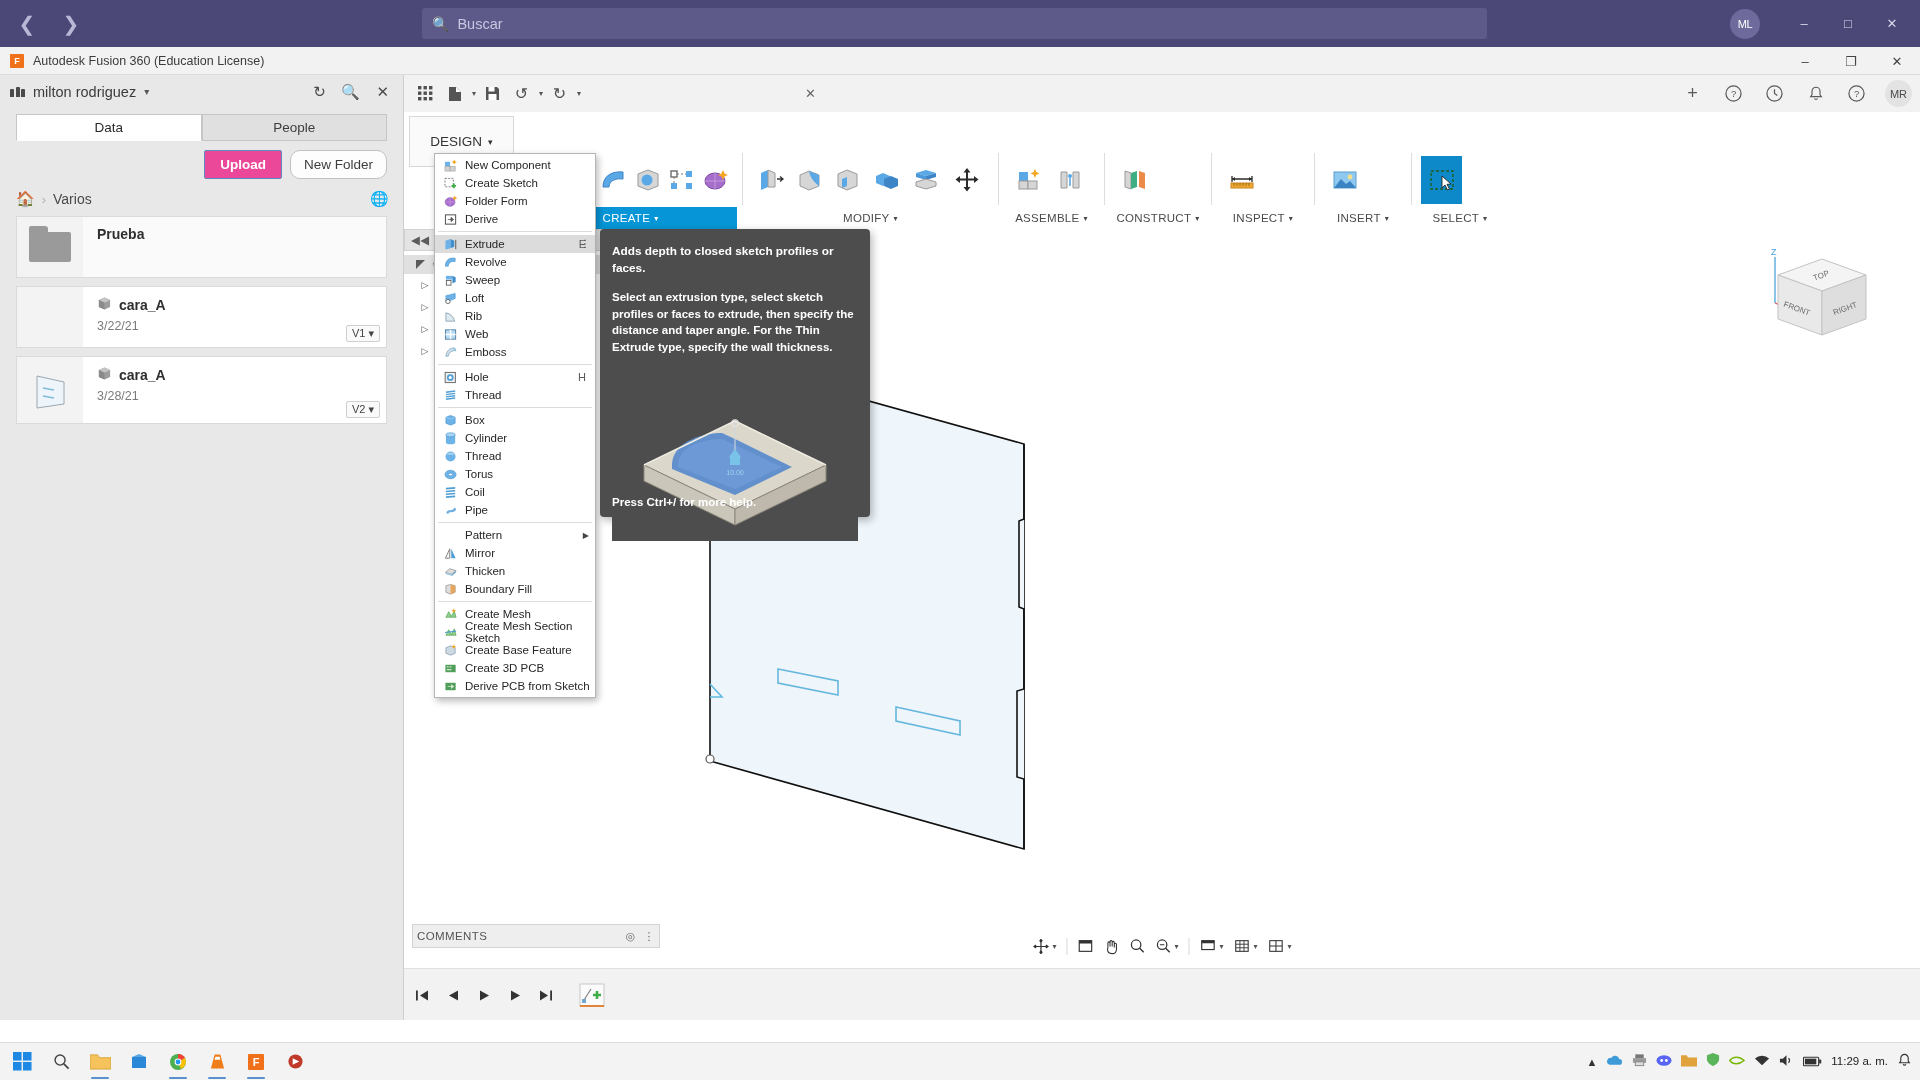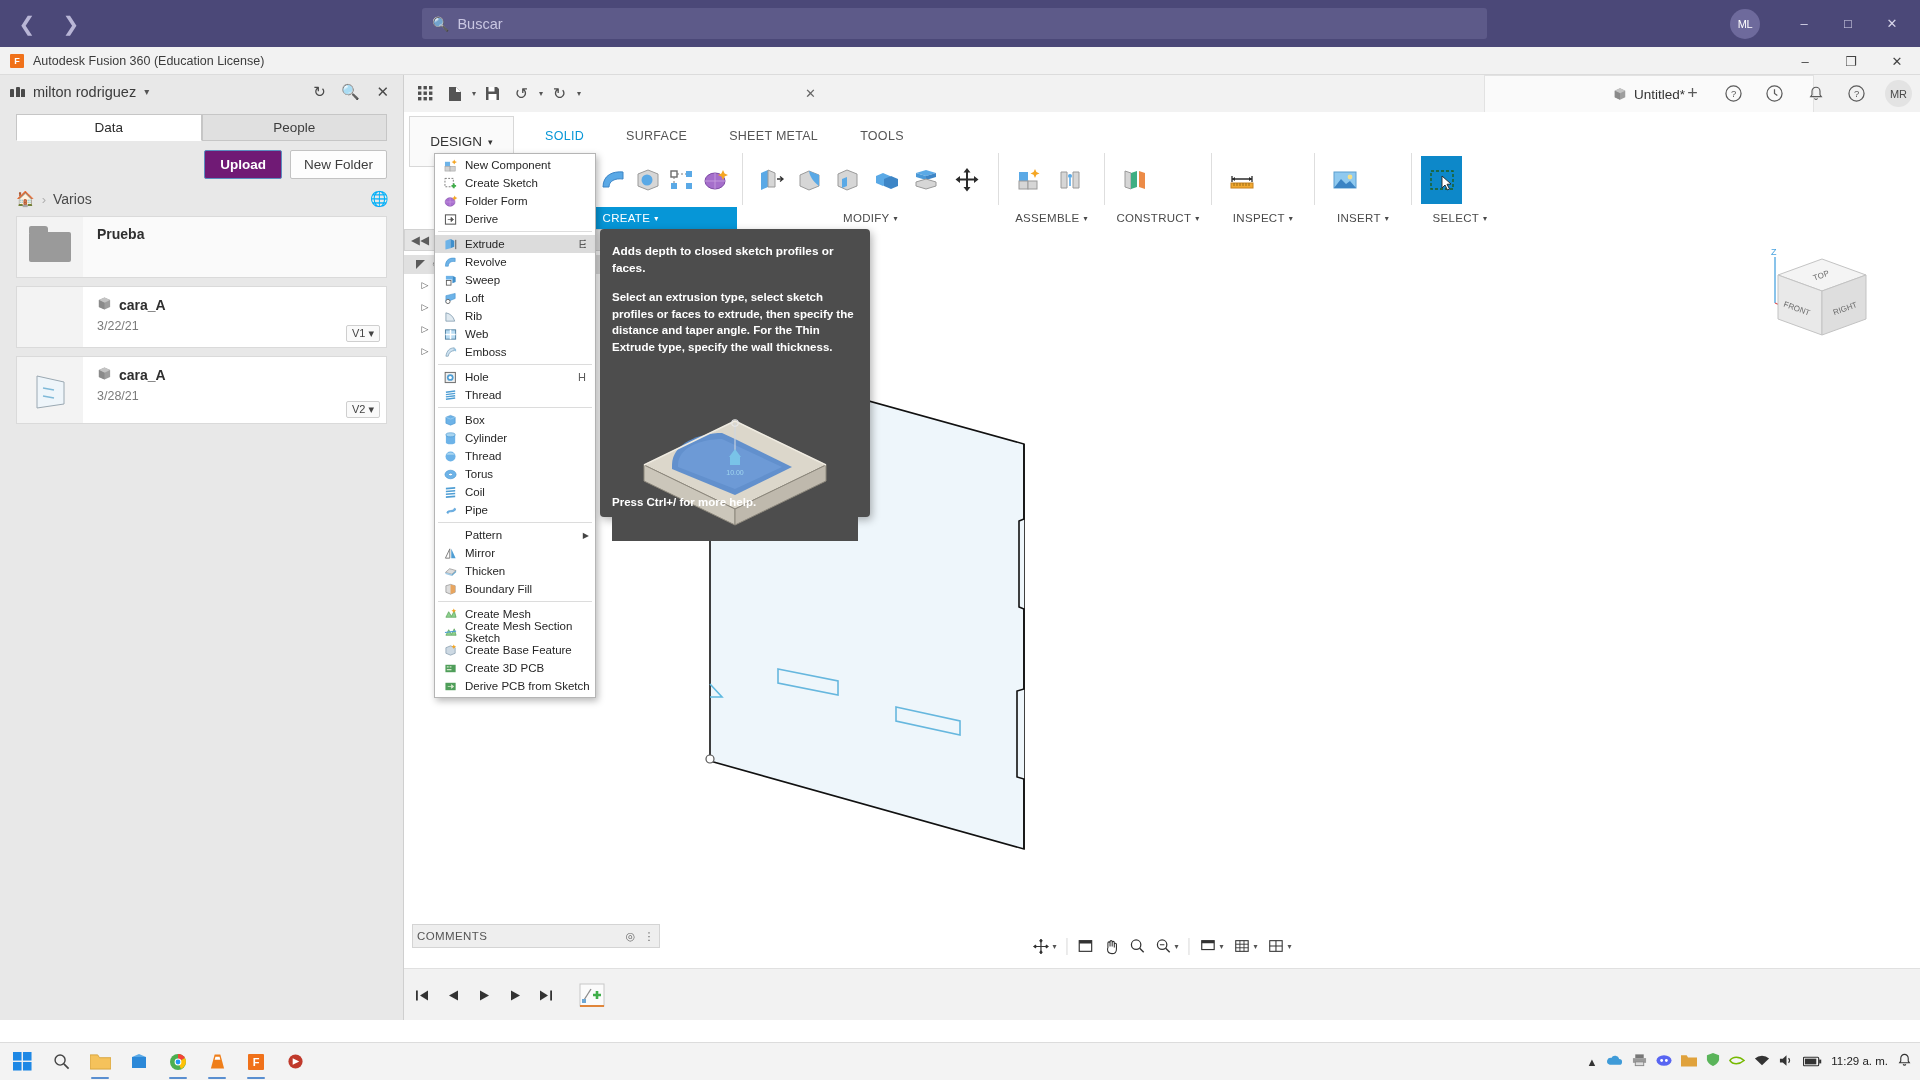--- a/index.html
+++ b/index.html
@@ -65,26 +65,26 @@
   .dp-tabs { display: flex; padding: 6px 16px 0 16px; }
   .dp-tab {
     flex: 1; height: 27px; border: 1px solid #c6c6c6; background: #e0e0e0;
     display: flex; align-items: center; justify-content: center;
     font-size: 13.5px; color: #3d3d3d;
   }
   .dp-tab.active { background: #fff; border-bottom-color: #fff; color: #2b2b2b; }
 
   .dp-actions { display: flex; justify-content: flex-end; gap: 8px; padding: 9px 16px 0 16px; }
   .btn-upload {
-    background: #701a75; color: #fff; font-size: 13.5px; font-weight: bold;
+    background: #ec4899; color: #fff; font-size: 13.5px; font-weight: bold;
     padding: 6px 15px; border-radius: 2px; border: 1px solid #5b8ec0;
   }
   .btn-newfolder {
     background: #fdfdfd; color: #3d3d3d; font-size: 13.5px;
-    padding: 6px 13px; border-radius: 2px; border: 1px solid #c2c2c2;
+    padding: 6px 13px; border-radius: 10px; border: 1px solid #c2c2c2;
   }
 
   .dp-crumb { display: flex; align-items: center; gap: 7px; padding: 11px 0 8px 16px; }
   .crumb-home { font-size: 15px; color: #4d4d4d; }
   .crumb-sep { color: #b0b0b0; font-size: 13px; }
   .crumb-txt { font-size: 14px; color: #4a4a4a; }
   .crumb-globe { margin-left: auto; margin-right: 14px; font-size: 15px; color: #7a7a7a; }
 
   .dp-list { padding: 0 16px; }
   .dp-row {
@@ -392,28 +392,20 @@
               <rect x="3.5" y="1" width="6" height="4.5" fill="#fff"></rect>
               <rect x="3.5" y="8" width="8" height="6" fill="#fff"></rect>
             </svg>
         </div>
         <div class="qicon">↺</div>
         <span class="mini-caret">▾</span>
         <div class="qicon">↻</div>
         <span class="mini-caret">▾</span>
       </div>
 
-      <div class="doctab">
-        <svg width="14" height="14" viewBox="0 0 16 16">
-            <path d="M8 1.5 14 4.3v7.4L8 14.5 2 11.7V4.3z" fill="#9e9e9e"></path>
-            <path d="M8 1.5 14 4.3 8 7.1 2 4.3z" fill="#c4c4c4"></path>
-            <path d="M8 7.1v7.4L2 11.7V4.3z" fill="#8a8a8a"></path>
-          </svg>
-        <span>Untitled*</span>
-      </div>
       <div class="tabclose">✕</div>
 
       <div class="qbar-right">
         <span class="qicon" style="font-size:18px">+</span>
         <span class="qicon">
           <svg width="17" height="17" viewBox="0 0 18 18">
               <circle cx="9" cy="9" r="8" fill="none" stroke="#5a5a5a" stroke-width="1.3"></circle>
               <text x="9" y="13" font-size="10" fill="#5a5a5a" text-anchor="middle" font-family="Liberation Sans">?</text>
             </svg>
         </span>
@@ -437,26 +429,20 @@
         </span>
         <span class="mr-circ">MR</span>
       </div>
     </div>
 
     <div class="designsel">
       <span>DESIGN</span>
       <span style="font-size:9px">▾</span>
     </div>
 
-    <div class="rtabs">
-      <div class="rtab active">SOLID</div>
-      <div class="rtab">SURFACE</div>
-      <div class="rtab">SHEET METAL</div>
-      <div class="rtab">TOOLS</div>
-    </div>
 
     <div class="ribbon">
 
       <div class="rpanel highlight" style="width:213px">
         <div class="row">
           <div class="rbtn">
             <svg width="30" height="26" viewBox="0 0 30 26">
                 <path d="M3 18 L12 6" stroke="#8a8a8a" stroke-width="1.4" fill="none"></path>
                 <rect x="1" y="17" width="4" height="4" fill="#6fa8d4"></rect>
                 <path d="M14 12h10M19 7v10" stroke="#3fae49" stroke-width="3.2"></path>

